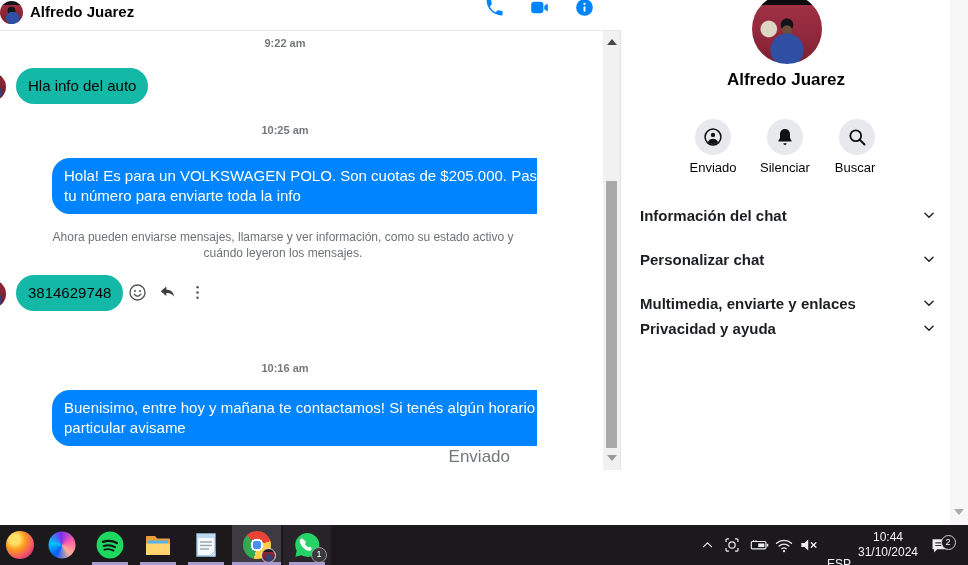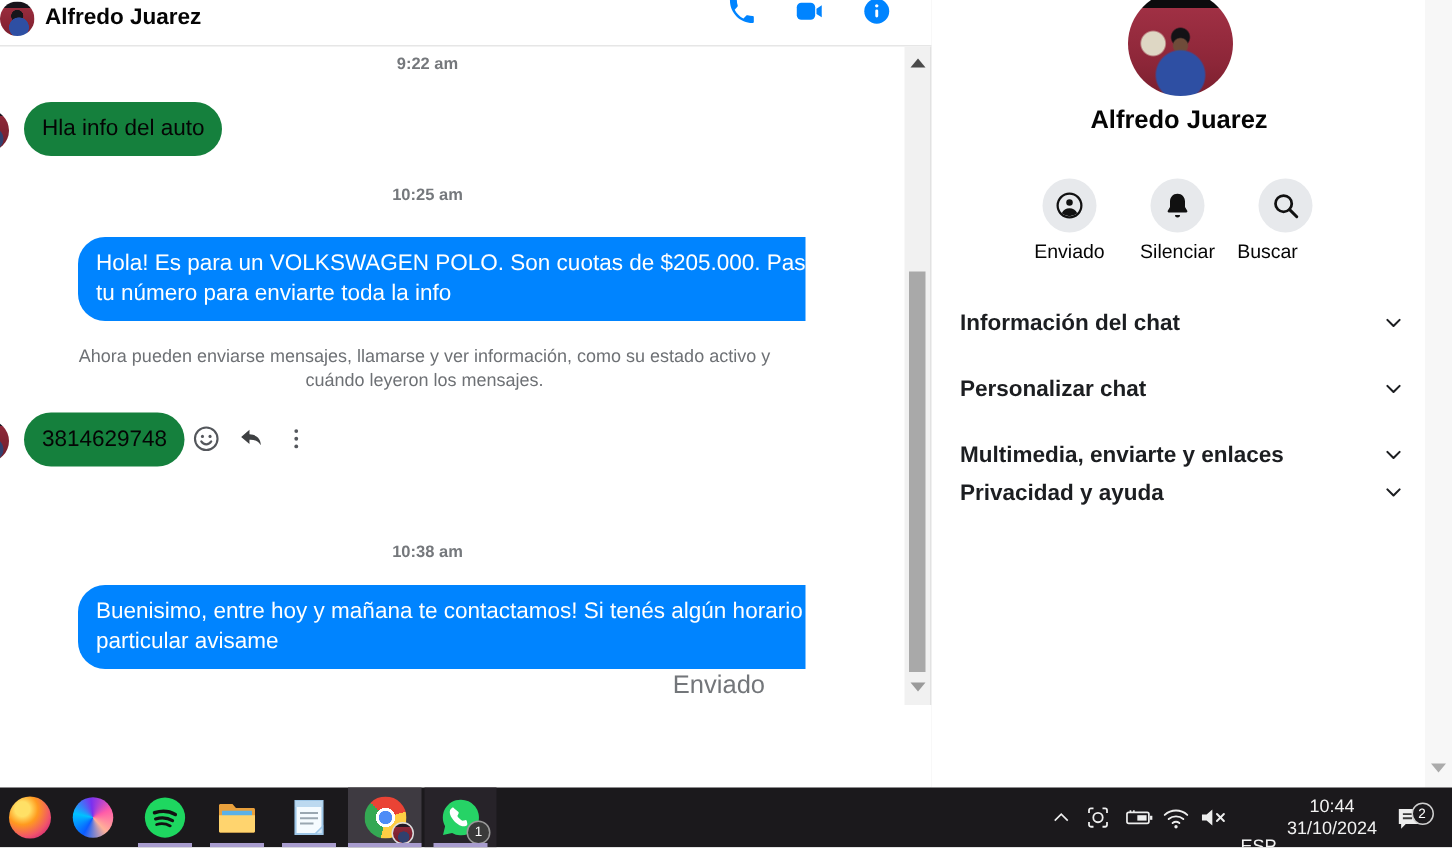--- a/index.html
+++ b/index.html
@@ -14,21 +14,21 @@
       background: radial-gradient(circle at 55% 75%, #2e4fa3 0 30%, transparent 32%),
                   radial-gradient(circle at 50% 42%, #16161a 0 22%, transparent 24%),
                   linear-gradient(#17131a 0 18%, #992c3d 18%, #7d1f2e 100%); }
   .chat-title { position:absolute; left:30px; top:3px; font-size:15px; font-weight:700; color:#050505; }
   .hdr-icons { position:absolute; right:26px; top:-3px; display:flex; gap:24px; }
   .hdr-icons .ic { width:21px; height:21px; }
 
   .msg-area { position:absolute; left:0; top:31px; width:537px; height:439px; overflow:hidden; }
   .ts { position:absolute; left:0; width:570px; text-align:center; font-size:11px; font-weight:600; color:#75787c; }
   .bubble { position:absolute; font-size:15px; line-height:20px; border-radius:18px; padding:8px 12px; }
-  .bubble.recv { background:#15803d; color:#050505; left:16px; }
+  .bubble.recv { background:#14b8a6; color:#050505; left:16px; }
   .bubble.sent { background:#0084ff; color:#fff; width:542px; left:52px; }
   .peer-avatar { position:absolute; left:-22px; width:28px; height:28px; border-radius:50%;
       background: radial-gradient(circle at 60% 70%, #31406e 0 28%, transparent 30%),
                   linear-gradient(#1c1420 0 15%, #8d2838 15%, #6f1c2a 100%); }
   .sysmsg { position:absolute; left:43px; width:480px; text-align:center; font-size:12px; line-height:16px; font-weight:400; color:#6e7175; }
   .hover-actions { position:absolute; display:flex; align-items:center; gap:11px; }
   .seen-avatar { position:absolute; left:570px; top:289px; width:15px; height:15px; border-radius:50%;
       background: radial-gradient(circle at 60% 70%, #2e4fa3 0 30%, transparent 32%),
                   linear-gradient(#151218 0 20%, #8d2838 20%, #6f1c2a 100%); }
   .sent-status { position:absolute; right:27px; font-size:17px; color:#73767a; }
@@ -139,21 +139,21 @@
         </svg>
         <svg width="19" height="19" viewBox="0 0 24 24">
           <circle cx="12" cy="5.5" r="1.6" fill="#54575c"></circle>
             <circle cx="12" cy="12" r="1.6" fill="#54575c"></circle>
             <circle cx="12" cy="18.5" r="1.6" fill="#54575c"></circle>
         </svg>
       </div>
 
       <div class="seen-avatar"></div>
 
-      <div class="ts" style="top:331px">10:38 am</div>
+      <div class="ts" style="top:331px">10:16 am</div>
 
       <div class="bubble sent" style="top:359px">Buenisimo, entre hoy y mañana te contactamos! Si tenés algún horario en particular avisame</div>
       <div class="sent-status" style="top:416px">Enviado</div>
     </div>
 
     <div class="chat-scroll">
       <div class="arr up"></div>
       <div class="thumb"></div>
       <div class="arr down"></div>
     </div>
@@ -187,21 +187,21 @@
       </svg>
     </div>
     <div class="action-btn" style="left:217px">
       <svg width="20" height="20" viewBox="0 0 24 24">
         <circle cx="10.5" cy="10.5" r="6.5" fill="none" stroke="#111" stroke-width="2.2"></circle>
         <path d="M15.3 15.3 21 21" stroke="#111" stroke-width="2.4" stroke-linecap="round"></path>
       </svg>
     </div>
     <div class="action-label" style="left:51px">Enviado</div>
     <div class="action-label" style="left:123px">Silenciar</div>
-    <div class="action-label" style="left:183px">Buscar</div>
+    <div class="action-label" style="left:193px">Buscar</div>
 
     <div class="menu-row" style="top:247px">
       <span class="menu-label">Personalizar chat</span>
       <svg width="14" height="14" viewBox="0 0 24 24">
           <path d="M5 9l7 7 7-7" fill="none" stroke="#1c1e21" stroke-width="2.4" stroke-linecap="round" stroke-linejoin="round"></path>
         </svg>
     </div>
     <div class="menu-row" style="top:203px">
       <span class="menu-label">Información del chat</span>
       <svg width="14" height="14" viewBox="0 0 24 24">

